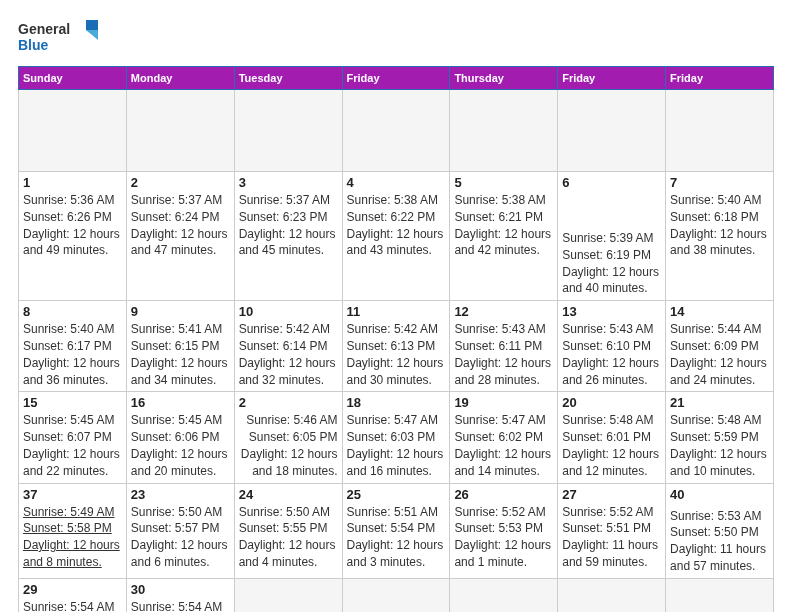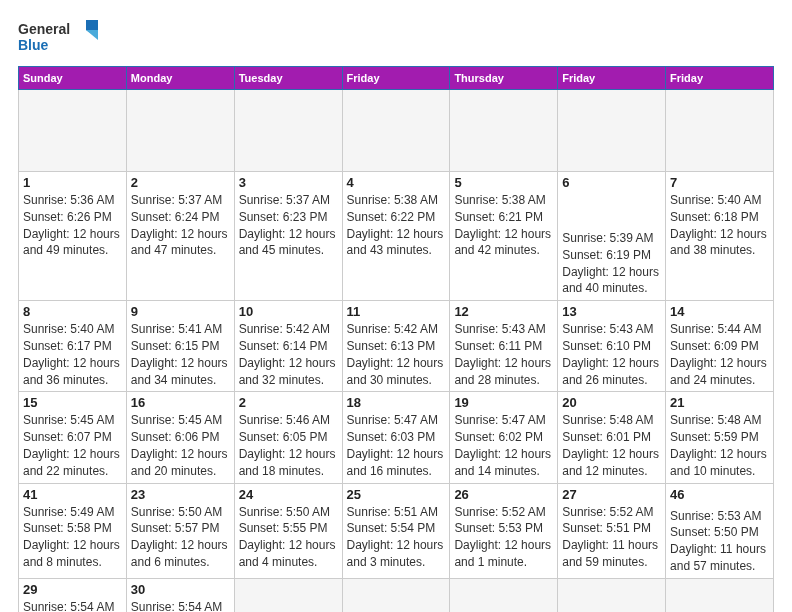--- a/index.html
+++ b/index.html
@@ -230,21 +230,21 @@
           </td>
           <td>
             <span class="day-num">16</span>
             <div class="day-info" style="white-space: pre-line;">Sunrise: 5:45 AM
 Sunset: 6:06 PM
 Daylight: 12 hours
 and 20 minutes.</div>
           </td>
           <td>
             <span class="day-num">2</span>
-            <div class="day-info" style="white-space: pre-line;">Sunrise: 5:46 AM
+            <div class="day-info" style="white-space: pre-line; text-align: right;">Sunrise: 5:46 AM
 Sunset: 6:05 PM
 Daylight: 12 hours
 and 18 minutes.</div>
           </td>
           <td>
             <span class="day-num">18</span>
             <div class="day-info" style="white-space: pre-line;">Sunrise: 5:47 AM
 Sunset: 6:03 PM
 Daylight: 12 hours
 and 16 minutes.</div>
@@ -266,22 +266,22 @@
           <td>
             <span class="day-num">21</span>
             <div class="day-info" style="white-space: pre-line;">Sunrise: 5:48 AM
 Sunset: 5:59 PM
 Daylight: 12 hours
 and 10 minutes.</div>
           </td>
         </tr>
         <tr>
           <td>
-            <span class="day-num">41</span>
-            <div class="day-info" style="white-space: pre-line;">Sunrise: 5:49 AM
+            <span class="day-num">37</span>
+            <div class="day-info" style="white-space: pre-line; text-decoration: underline;">Sunrise: 5:49 AM
 Sunset: 5:58 PM
 Daylight: 12 hours
 and 8 minutes.</div>
           </td>
           <td>
             <span class="day-num">23</span>
             <div class="day-info" style="white-space: pre-line;">Sunrise: 5:50 AM
 Sunset: 5:57 PM
 Daylight: 12 hours
 and 6 minutes.</div>
@@ -308,21 +308,21 @@
 and 1 minute.</div>
           </td>
           <td>
             <span class="day-num">27</span>
             <div class="day-info" style="white-space: pre-line;">Sunrise: 5:52 AM
 Sunset: 5:51 PM
 Daylight: 11 hours
 and 59 minutes.</div>
           </td>
           <td>
-            <span class="day-num">46</span>
+            <span class="day-num">40</span>
             <div class="day-info" style="white-space: pre-line; margin-top: 6px;">Sunrise: 5:53 AM
 Sunset: 5:50 PM
 Daylight: 11 hours
 and 57 minutes.</div>
           </td>
         </tr>
         <tr>
           <td>
             <span class="day-num">29</span>
             <div class="day-info" style="white-space: pre-line;">Sunrise: 5:54 AM

